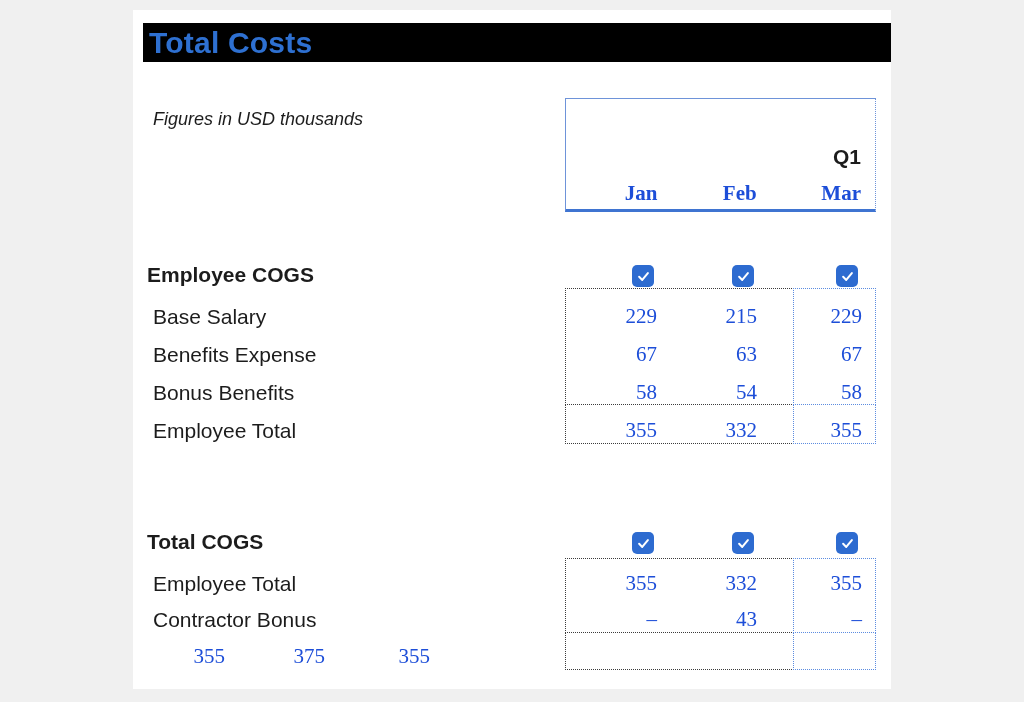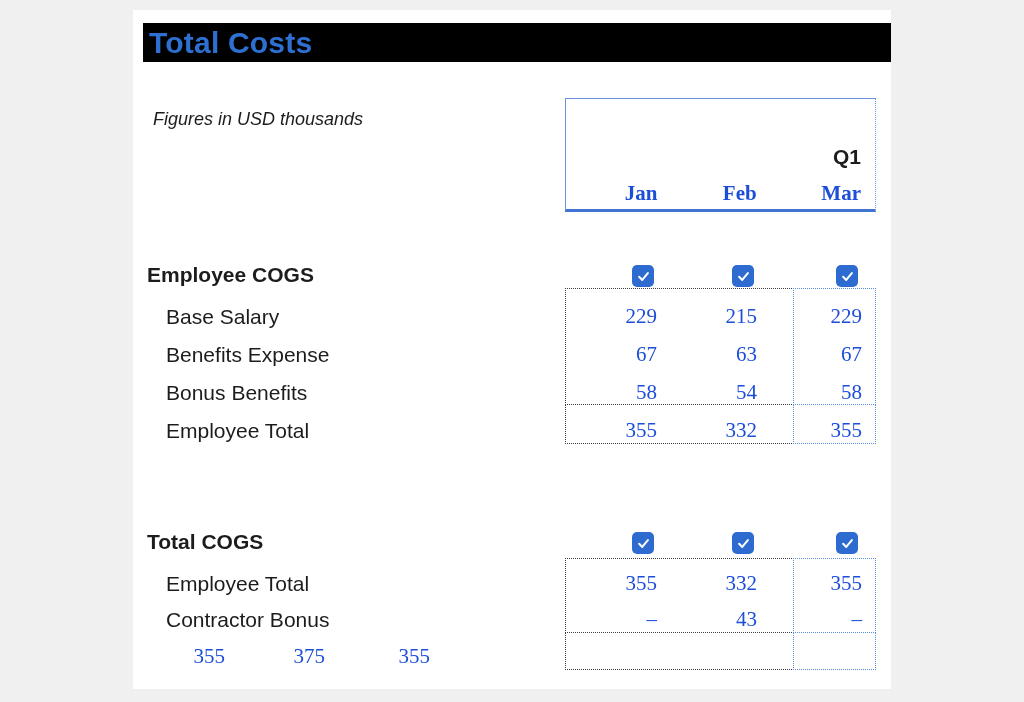--- a/index.html
+++ b/index.html
@@ -14,21 +14,21 @@
   .subtitle { position:absolute; left:20px; top:99px; font-size:18px; font-style:italic; color:#1c1c1c; }
 
   .header-box { position:absolute; left:432px; top:88px; width:311px; height:114px; box-sizing:border-box;
                 border-top:1px solid #6e93d9; border-left:1px solid #6e93d9;
                 border-right:1px dotted #6e93d9; border-bottom:3px solid #3f74d1; }
   .q1 { position:absolute; right:14px; bottom:40px; font-weight:bold; font-size:21px; color:#1c1c1c; }
   .months { position:absolute; left:0; bottom:3px; width:100%; display:flex; }
   .month { font-weight:bold; }
 
   .row { position:absolute; left:0; width:758px; height:38px; display:flex; align-items:flex-end; }
-  .rlabel { width:432px; box-sizing:border-box; padding-left:33px; font-size:21px; color:#1c1c1c;
+  .rlabel { width:432px; box-sizing:border-box; padding-left:20px; font-size:21px; color:#1c1c1c;
             white-space:nowrap; }
   .rlabel.section { padding-left:14px; font-weight:bold; }
   .cell { box-sizing:border-box; text-align:right; font-size:21px; color:#1d4ed8;font-family:Liberation Serif, serif; }
   .c1,.c2 { width:100px; padding-right:8px; }
   .c3 { width:111px; padding-right:14px; }
   .cbcell { display:flex; justify-content:flex-end; align-items:center; }
   .c1.cbcell,.c2.cbcell { padding-right:11px; }
   .c3.cbcell { padding-right:18px; }
 
   .checkbox { width:22px; height:22px; border-radius:5px; background:#e0e0e0;

